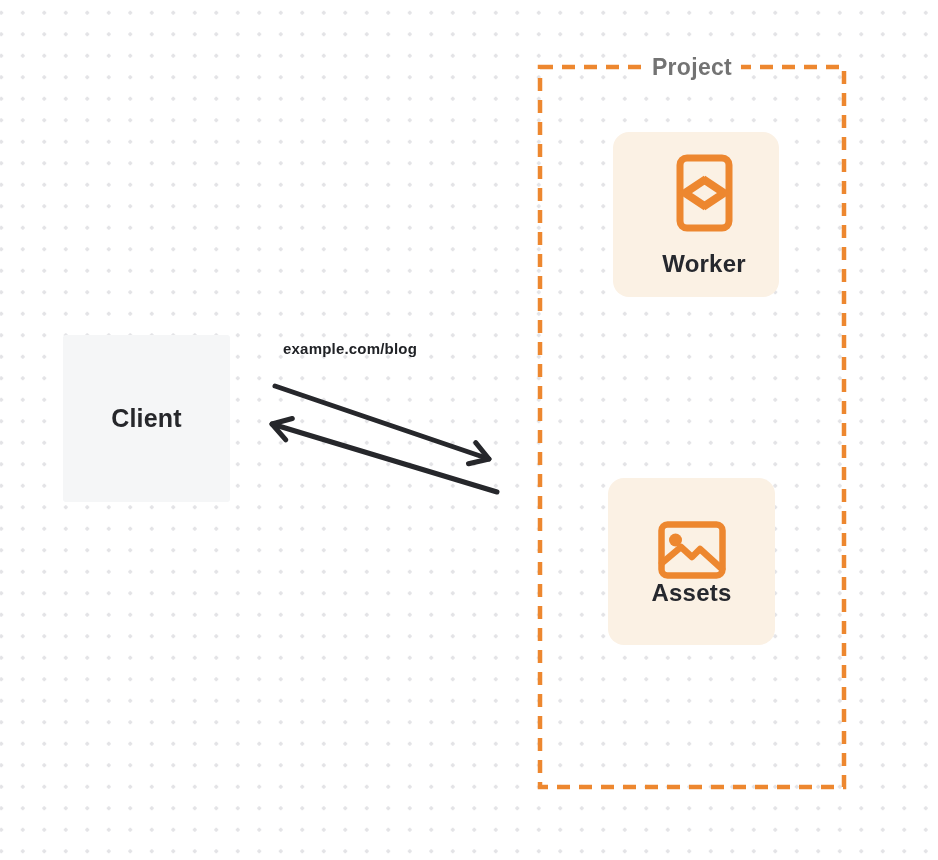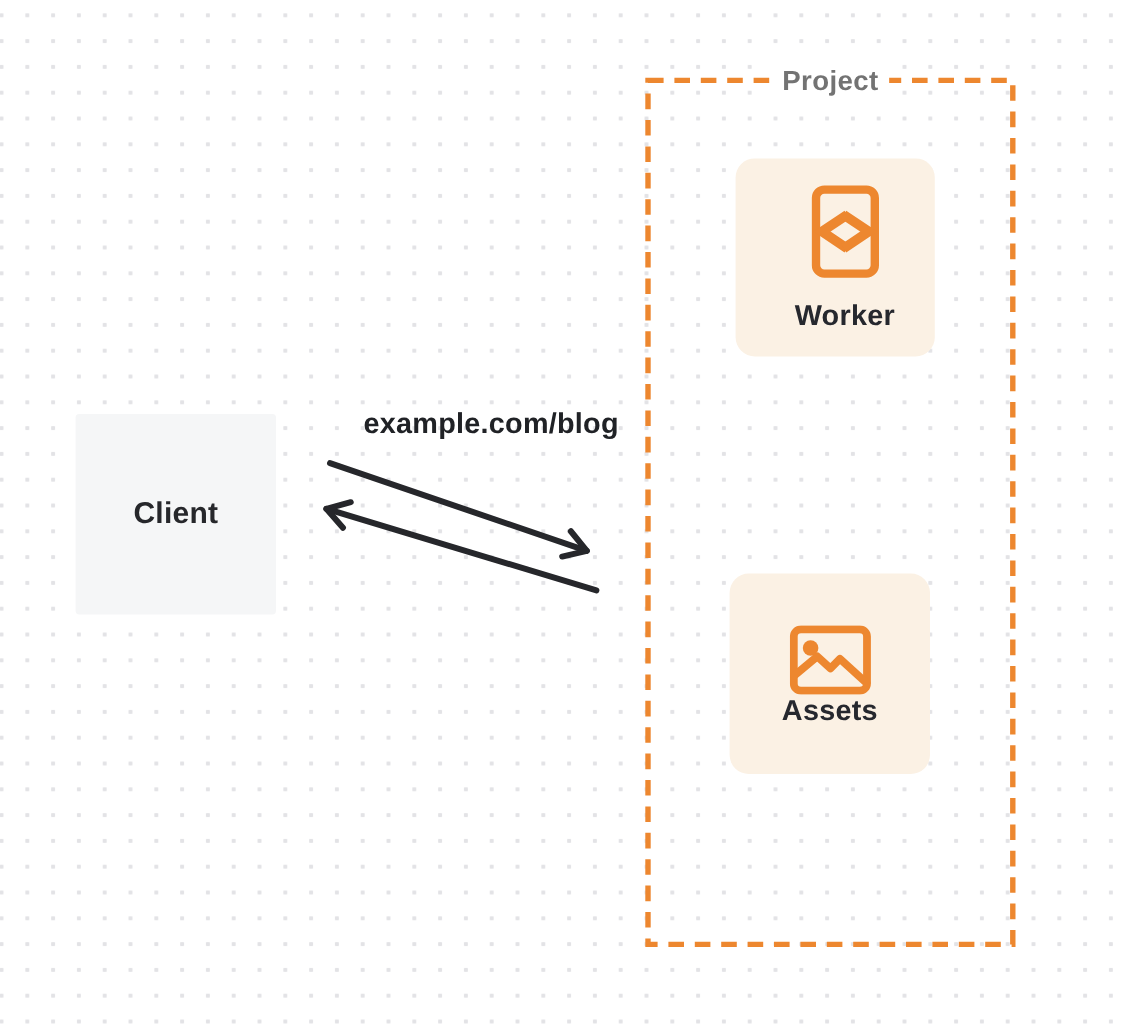--- a/index.html
+++ b/index.html
@@ -19,44 +19,43 @@
 
   svg.lines-layer {
     position: absolute;
     left: 0; top: 0;
     width: 938px; height: 860px;
     pointer-events: none;
   }
 
   .client-box {
     position: absolute;
-    left: 63px; top: 345px;
+    left: 63px; top: 335px;
     width: 167px; height: 167px;
     background: #f5f6f7;
     border-radius: 3px;
     display: flex;
     align-items: center;
     justify-content: center;
   }
   .client-box .box-label {
     font-size: 25px;
     font-weight: bold;
     color: #26272b;
     letter-spacing: 0.2px;
   }
 
   .request-label {
     position: absolute;
     left: 283px; top: 340px;
-    font-size: 24px;
+    font-size: 15px;
     font-weight: bold;
     color: #202226;
     letter-spacing: 0.2px;
     white-space: nowrap;
-    margin-left: 20px;
   }
 
   .project-label {
     position: absolute;
     left: 692px; top: 53px;
     transform: translateX(-50%);
     background: #ffffff;
     padding: 0 9px;
     font-size: 23px;
     font-weight: bold;

